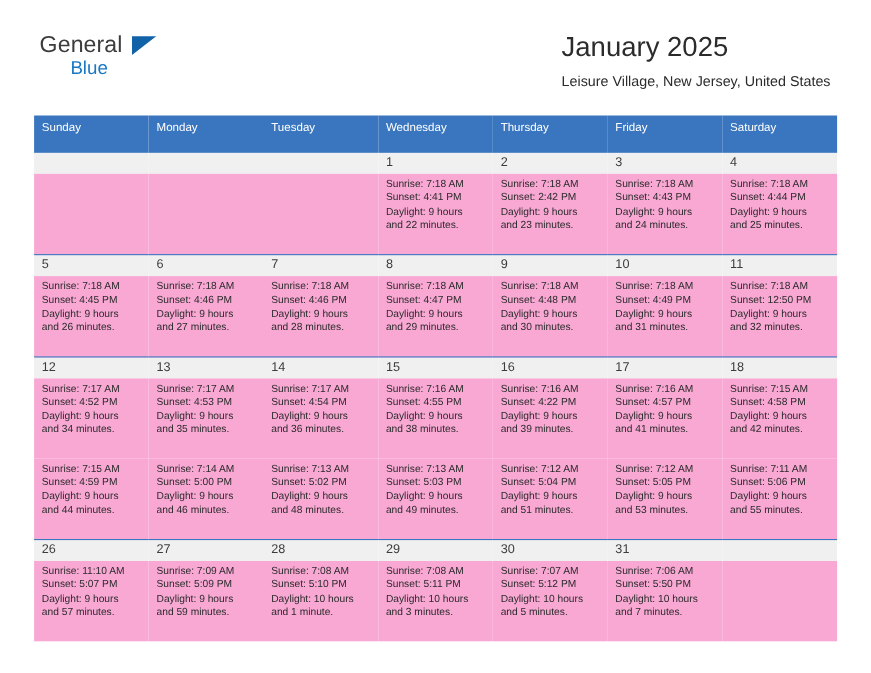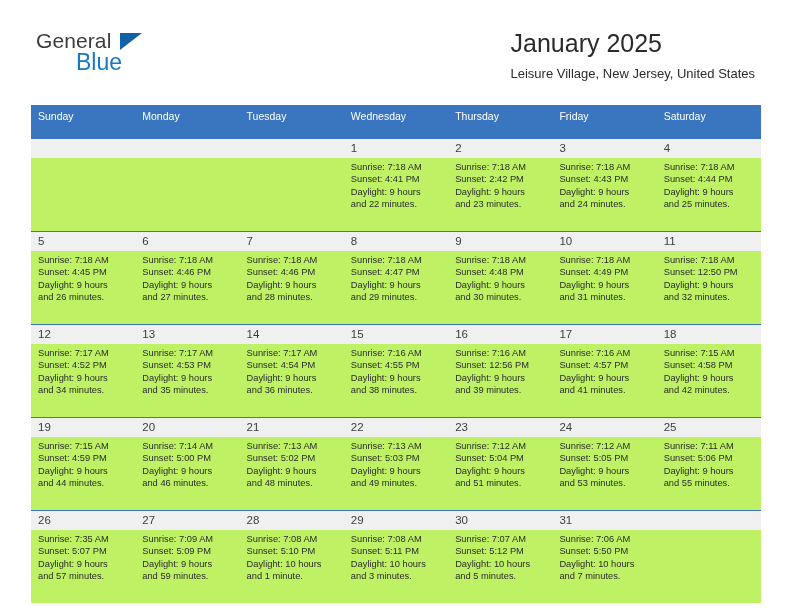--- a/index.html
+++ b/index.html
@@ -32,25 +32,25 @@
   }
   .logo-general {
     font-size: 21px;
     color: #3c3c3c;
     letter-spacing: 0.1px;
     line-height: 22px;
     display: block;
     font-family: "Liberation Sans", sans-serif;
   }
   .logo-blue {
-    font-size: 23px;
+    font-size: 17px;
     color: #1878c4;
     line-height: 22px;
     display: block;
-    margin-left: 40px;
+    margin-left: 28px;
     margin-top: -1px;
   }
   .logo-triangle {
     position: absolute;
     left: 84px;
     top: 3px;
     width: 0;
     height: 0;
     border-left: 22px solid #1262a8;
     border-bottom: 17px solid transparent;
@@ -107,21 +107,21 @@
     color: #3c3c3c;
     padding: 3px 0 3px 7px;
     line-height: 13px;
     height: 13px;
   }
   .daynum-row.sep td {
     border-top: 1.5px solid #3a76bf;
   }
 
   .detail-row td {
-    background: #bef264;
+    background: #f9a8d4;
     font-size: 9.3px;
     color: #2b2b2b;
     padding: 3px 6px 9px 7px;
     line-height: 12.3px;
     height: 61px;
   }
   .detail-row td .line {
     display: block;
     white-space: nowrap;
   }
@@ -278,45 +278,36 @@
           <span class="line">and 36 minutes.</span>
         </td>
         <td>
           <span class="line">Sunrise: 7:16 AM</span>
           <span class="line">Sunset: 4:55 PM</span>
           <span class="line">Daylight: 9 hours</span>
           <span class="line">and 38 minutes.</span>
         </td>
         <td>
           <span class="line">Sunrise: 7:16 AM</span>
-          <span class="line">Sunset: 12:56 PM</span>
+          <span class="line">Sunset: 4:22 PM</span>
           <span class="line">Daylight: 9 hours</span>
           <span class="line">and 39 minutes.</span>
         </td>
         <td>
           <span class="line">Sunrise: 7:16 AM</span>
           <span class="line">Sunset: 4:57 PM</span>
           <span class="line">Daylight: 9 hours</span>
           <span class="line">and 41 minutes.</span>
         </td>
         <td>
           <span class="line">Sunrise: 7:15 AM</span>
           <span class="line">Sunset: 4:58 PM</span>
           <span class="line">Daylight: 9 hours</span>
           <span class="line">and 42 minutes.</span>
         </td>
-      </tr>
-      <tr class="daynum-row sep">
-        <td>19</td>
-        <td>20</td>
-        <td>21</td>
-        <td>22</td>
-        <td>23</td>
-        <td>24</td>
-        <td>25</td>
       </tr>
       <tr class="detail-row">
         <td>
           <span class="line">Sunrise: 7:15 AM</span>
           <span class="line">Sunset: 4:59 PM</span>
           <span class="line">Daylight: 9 hours</span>
           <span class="line">and 44 minutes.</span>
         </td>
         <td>
           <span class="line">Sunrise: 7:14 AM</span>
@@ -359,21 +350,21 @@
         <td>26</td>
         <td>27</td>
         <td>28</td>
         <td>29</td>
         <td>30</td>
         <td>31</td>
         <td>&nbsp;</td>
       </tr>
       <tr class="detail-row">
         <td>
-          <span class="line">Sunrise: 7:35 AM</span>
+          <span class="line">Sunrise: 11:10 AM</span>
           <span class="line">Sunset: 5:07 PM</span>
           <span class="line">Daylight: 9 hours</span>
           <span class="line">and 57 minutes.</span>
         </td>
         <td>
           <span class="line">Sunrise: 7:09 AM</span>
           <span class="line">Sunset: 5:09 PM</span>
           <span class="line">Daylight: 9 hours</span>
           <span class="line">and 59 minutes.</span>
         </td>

